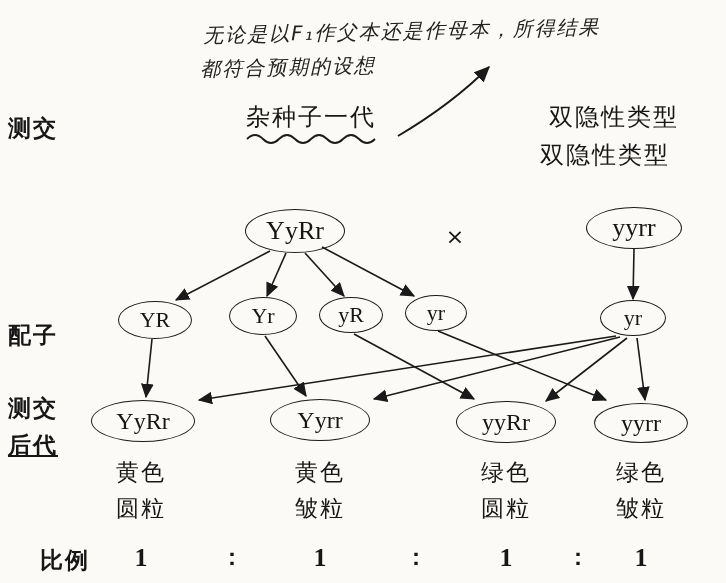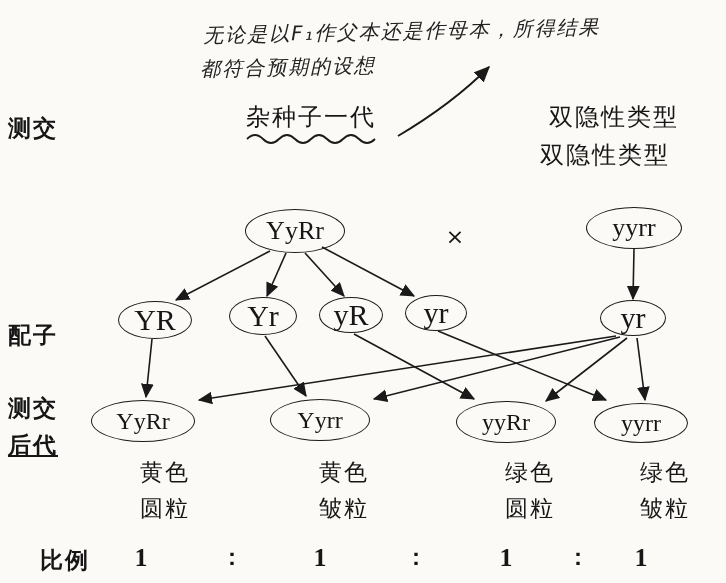--- a/index.html
+++ b/index.html
@@ -9,30 +9,30 @@
     background:#fbfaf6;
     overflow:hidden;
     font-family:"Liberation Sans","DejaVu Sans",sans-serif;
     color:#161616;
   }
   .abs{position:absolute;white-space:nowrap;}
   .center{transform:translate(-50%,-50%);}
   .overlay{position:absolute;left:0;top:0;pointer-events:none;}
   .rowlabel{font-size:23px;font-weight:700;letter-spacing:2px;}
   .heading{font-size:24px;letter-spacing:2px;font-family:"Liberation Serif","DejaVu Serif",serif;}
-  .pheno{font-size:23px;letter-spacing:2px;font-family:"Liberation Serif","DejaVu Serif",serif;margin-left:24px;}
+  .pheno{font-size:23px;letter-spacing:2px;font-family:"Liberation Serif","DejaVu Serif",serif;}
   .oval{
     border:1.7px solid #1b1b1b;border-radius:50%;
     display:flex;align-items:center;justify-content:center;
     font-family:"Liberation Serif","DejaVu Serif",serif;
     background:rgba(255,255,255,0.0);
     position:absolute;transform:translate(-50%,-50%);
   }
   .g-parent{font-size:26px;}
-  .g-gamete{font-size:30px;}
+  .g-gamete{font-size:22px;}
   .g-off{font-size:24px;}
   .handwrite{
     font-style:italic;
     font-size:20px;
     letter-spacing:2px;
     color:#222;
     transform:rotate(-1.2deg);
     font-family:"DejaVu Sans",sans-serif;
   }
   .cross-sym{font-size:22px;font-family:"DejaVu Sans",sans-serif;}

